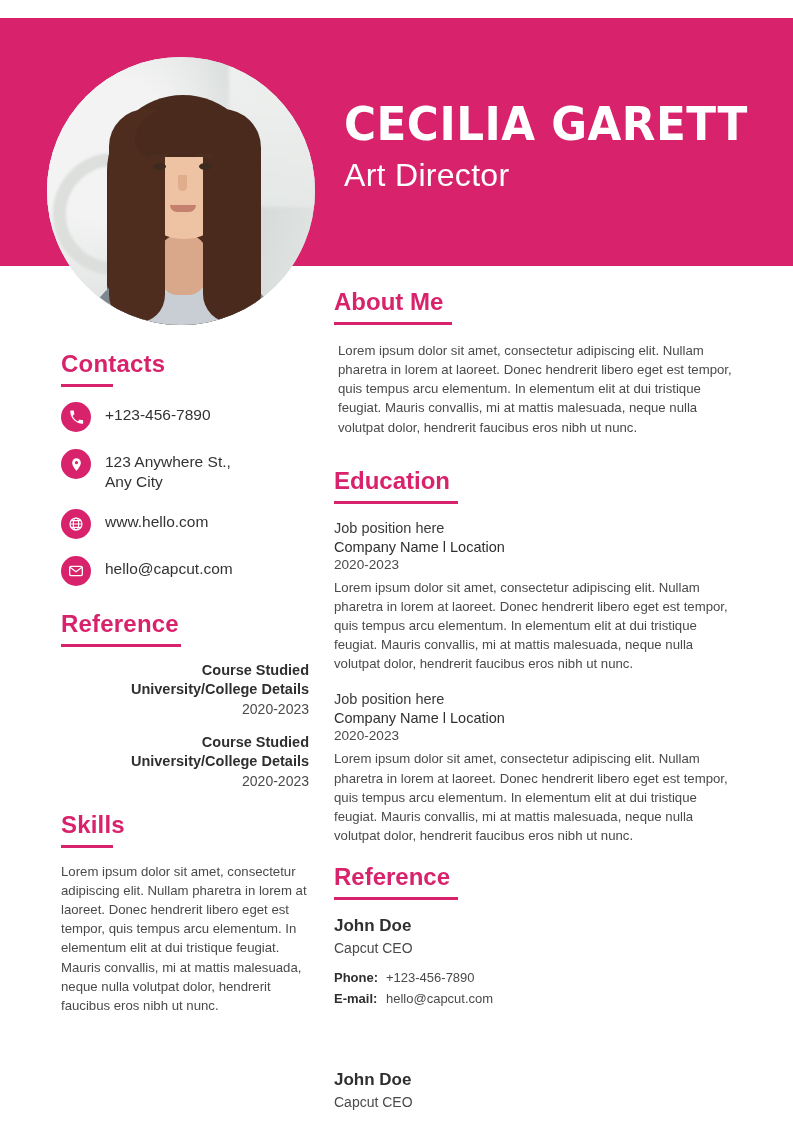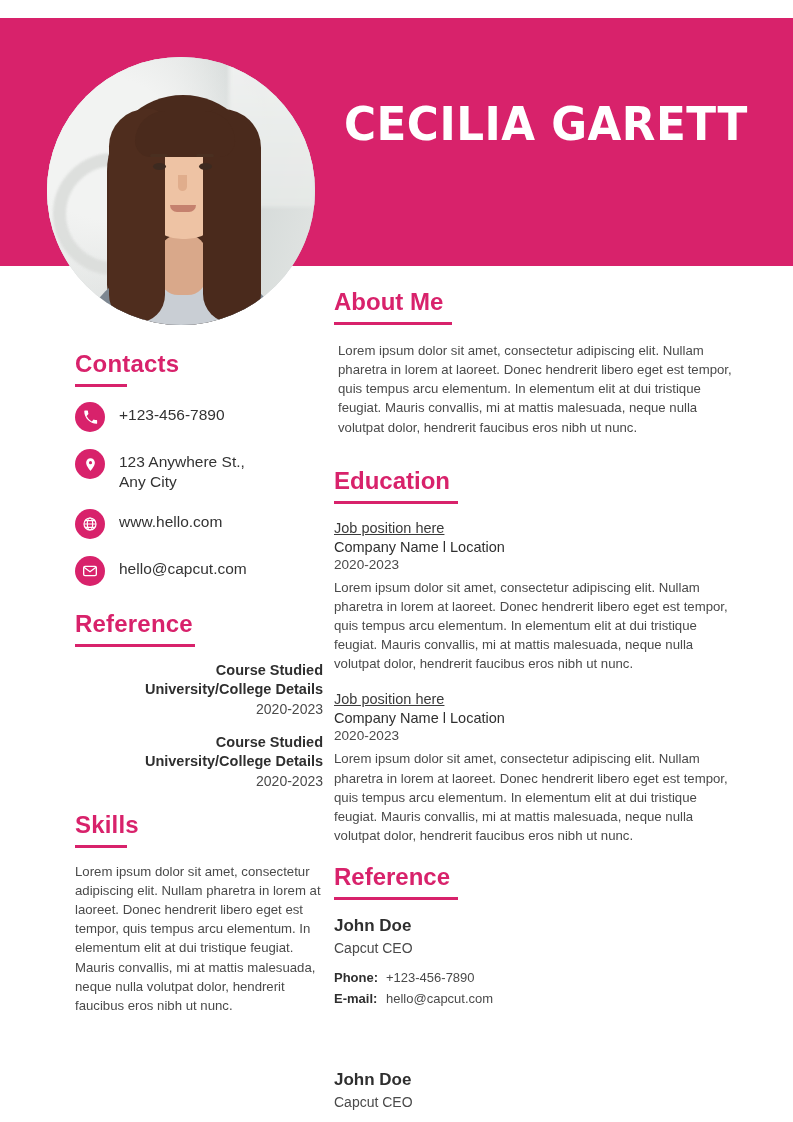--- a/index.html
+++ b/index.html
@@ -219,21 +219,21 @@
     top: 148px;
     width: 26px;
     height: 7px;
     background: #c5816e;
     border-radius: 0 0 12px 12px;
   }
 
   
   .left-col {
     position: absolute;
-    left: 75px;
+    left: 61px;
     top: 350px;
     width: 248px;
   }
 
   .sec-title {
     font-size: 24px;
     font-weight: bold;
     color: #d8226b;
     margin: 0;
     letter-spacing: .2px;
@@ -322,21 +322,20 @@
     font-size: 13.2px;
     line-height: 1.45;
     color: #4a4a4a;
   }
   .about-text { padding-left: 4px; }
 
   .exp-item { margin-bottom: 18px; padding-left: 0; }
   .exp-pos {
     font-size: 14.5px;
     color: #3a3a3a;
-    text-decoration: underline;
   }
   .exp-company {
     font-size: 14.5px;
     font-weight: normal;
     color: #2f2f2f;
     margin-top: 3px;
   }
   .exp-years {
     font-size: 13.6px;
     color: #4a4a4a;
@@ -377,20 +376,21 @@
 </style>
 </head>
 <body>
 
 <div class="page">
 
   <div class="header-band"></div>
 
   <div class="name-block">
     <div class="full-name">CECILIA GARETT</div>
+    <div class="job-title">Art Director</div>
   </div>
 
   <div class="photo-wrap">
     <div class="photo-bg"></div>
     <div class="photo-window"></div>
     <div class="photo-blur-shape"></div>
     <div class="photo-blur-shape2"></div>
     <div class="p-hair-back"></div>
     <div class="p-shoulders"></div>
     <div class="p-shirt"></div>

